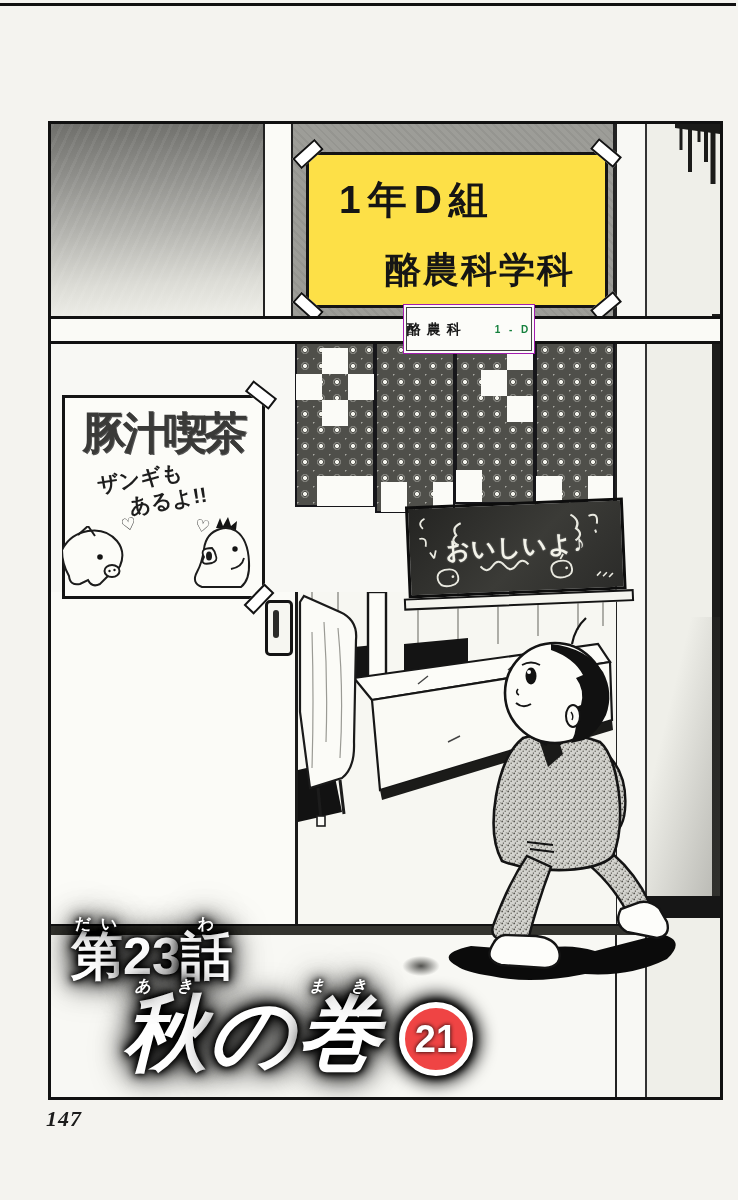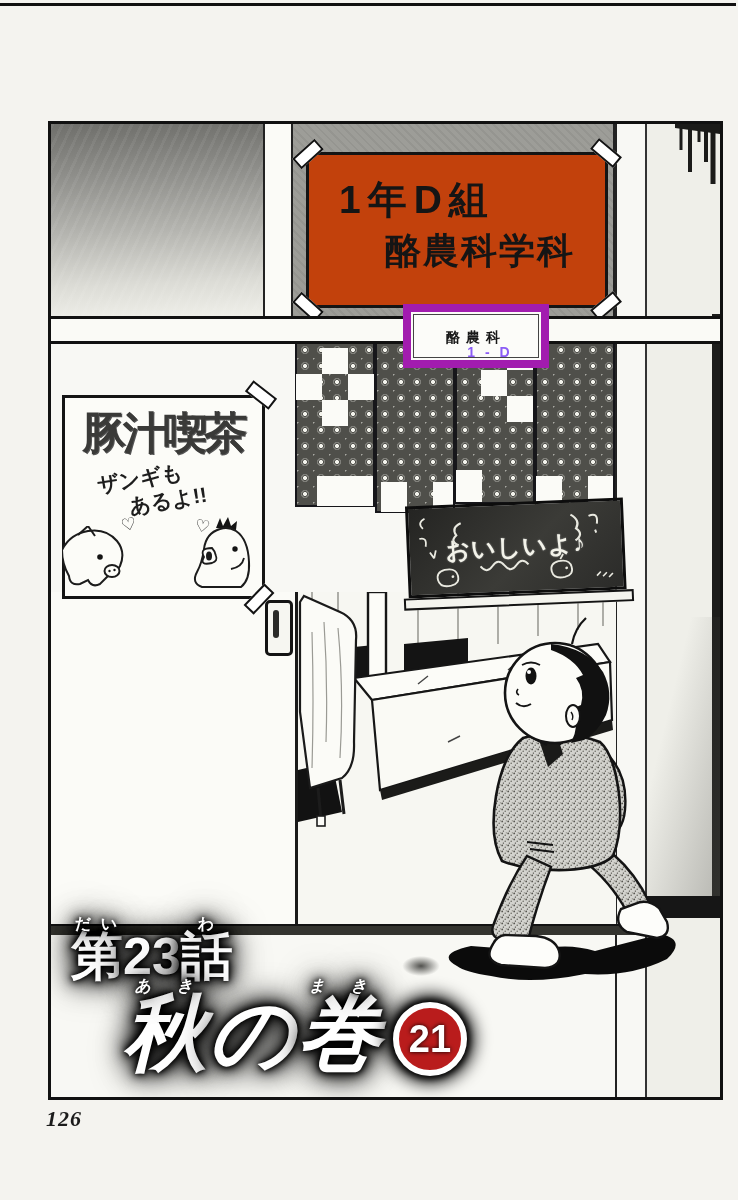--- a/index.html
+++ b/index.html
@@ -24,46 +24,46 @@
   #wall-top-left{left:0;top:0;width:212px;height:192px;border-right:2px solid #222;
     background:linear-gradient(178deg,#6f6f6b 0%,#8e8e8a 26%,#b4b4af 55%,#dcdcd6 82%,#efefe9 100%);}
   #wall-top-left:after{content:"";position:absolute;inset:0;
     background:repeating-linear-gradient(115deg,rgba(255,255,255,.06) 0 3px,transparent 3px 9px);}
   #door-frame-top{left:214px;top:0;width:26px;height:192px;background:#fbfbf7;border-right:2px solid #222;}
   #sign-wall{left:242px;top:0;width:320px;height:192px;background:#9d9d98;
     background-image:repeating-linear-gradient(45deg,rgba(0,0,0,.05) 0 2px,transparent 2px 6px);
     border-right:2px solid #222;}
 
   
-  #class-sign{left:255px;top:28px;width:296px;height:150px;background:#c2410c;
+  #class-sign{left:255px;top:28px;width:296px;height:150px;background:#fde047;
     border:3px solid #141414;border-radius:3px;z-index:4;}
   #class-sign .l1{position:absolute;left:30px;top:18px;font-size:39px;font-weight:800;
     color:#151515;letter-spacing:7px;}
-  #class-sign .l2{position:absolute;left:76px;top:72px;font-size:36px;font-weight:800;
+  #class-sign .l2{position:absolute;left:76px;top:91px;font-size:36px;font-weight:800;
     color:#151515;letter-spacing:2px;}
   .tape{position:absolute;width:26px;height:10px;background:#fff;border:2px solid #131313;z-index:6;}
 
   
   #right-frame-strip{left:564px;top:0;width:28px;height:973px;background:#f8f8f4;
     border-left:2px solid #222;border-right:2px solid #333;}
   #right-wall{left:596px;top:0;width:73px;height:973px;background:#efefe9;}
   #right-wall .hline{position:absolute;left:0;top:204px;width:100%;height:2px;background:#3a3a36;}
   #right-wall .dark-edge{position:absolute;right:0;top:190px;width:8px;height:592px;background:#1d1d1b;}
   #right-wall .baseboard{position:absolute;left:0;top:772px;width:100%;height:22px;background:#161616;}
   #right-wall .shade{position:absolute;left:0;bottom:180px;width:100%;height:300px;
     background:linear-gradient(to bottom right,transparent 30%,rgba(85,85,80,.38));}
 
   
   #lintel{left:0;top:192px;width:669px;height:22px;background:#fafaf6;
     border-top:3px solid #111;border-bottom:3px solid #111;z-index:5;}
   #door-plate{left:352px;top:180px;width:130px;height:48px;background:#fcfcf9;
-    border:8px solid #a21caf;z-index:6;display:flex;flex-direction:column;
-    align-items:center;justify-content:flex-end;box-shadow:inset 0 0 0 2px #fcfcf9, inset 0 0 0 3px #444;}
+    border:1px solid #a21caf;z-index:6;display:flex;
+    align-items:center;justify-content:center;box-shadow:inset 0 0 0 2px #fcfcf9, inset 0 0 0 3px #444;}
   #door-plate .p1{font-size:14px;font-weight:800;color:#181818;letter-spacing:6px;line-height:1.15;}
-  #door-plate .p2{font-size:14px;font-weight:800;color:#8b5cf6;letter-spacing:3px;line-height:1.1;margin-left:28px;}
+  #door-plate .p2{font-size:10px;font-weight:800;color:#15803d;letter-spacing:3px;line-height:1.1;margin-left:28px;}
 
   
   #noren{left:244px;top:217px;width:320px;height:172px;display:flex;z-index:3;}
   .noren-panel{position:relative;width:80px;box-sizing:border-box;
     border:2px solid #16161a;border-top-width:1px;
     background-color:#4f4f4a;
     background-image:
       radial-gradient(circle at 8px 8px,#f3f3ec 1.7px,transparent 2.3px),
       radial-gradient(circle at 8px 8px,transparent 2.6px,rgba(243,243,236,.30) 3px,rgba(243,243,236,.30) 3.8px,transparent 4.4px),
       radial-gradient(circle at 0 0,rgba(243,243,236,.55) 1.3px,transparent 1.9px);
@@ -110,23 +110,23 @@
   #character{left:384px;top:480px;width:280px;height:395px;z-index:7;}
 
   
   .glow{color:#ffffff;
     text-shadow:0 0 4px #000,0 0 8px #000,0 0 13px #000,0 0 20px #000,0 0 30px #000,0 0 38px #000;}
   #chapter-title{left:20px;top:792px;z-index:8;font-weight:800;font-size:52px;line-height:1;white-space:nowrap;}
   #chapter-title rt,#volume-title rt{font-size:16px;font-weight:700;letter-spacing:2px;}
   #volume-title{left:72px;top:854px;z-index:8;font-weight:800;font-size:84px;line-height:1;white-space:nowrap;}
   #volume-title ruby{margin-right:2px;font-style:italic;}
   #circle-21{display:inline-block;width:62px;height:62px;border:6px solid #fff;border-radius:50%;
-    background:#b91c1c;box-shadow:0 0 6px 3px #000,0 0 16px 8px rgba(0,0,0,.85);
+    background:#ef4444;box-shadow:0 0 6px 3px #000,0 0 16px 8px rgba(0,0,0,.85);
     color:#fff;font-size:38px;font-weight:800;text-align:center;line-height:62px;
-    vertical-align:baseline;transform:translateY(-10px);margin-left:10px;
+    vertical-align:baseline;transform:translateY(-10px);margin-left:16px;
     text-shadow:0 0 4px #000;}
 </style>
 </head>
 <body>
 
 <div class="abs" id="top-rule"></div>
 
 <div class="abs" id="panel">
 
   <div class="abs" id="wall-top-left"></div>
@@ -320,13 +320,13 @@
   <div class="abs glow" id="chapter-title">
     <ruby><span>第</span><rt>だい</rt></ruby><ruby><span>23</span><rt></rt></ruby><ruby><span>話</span><rt>わ</rt></ruby>
   </div>
 
   <div class="abs glow" id="volume-title">
     <ruby><span>秋</span><rt>あき</rt></ruby><ruby><span>の</span><rt></rt></ruby><ruby><span>巻</span><rt>まき</rt></ruby><span id="circle-21">21</span>
   </div>
 
 </div>
 
-<div class="abs" id="page-number">126</div>
+<div class="abs" id="page-number">147</div>
 
 </body></html>

